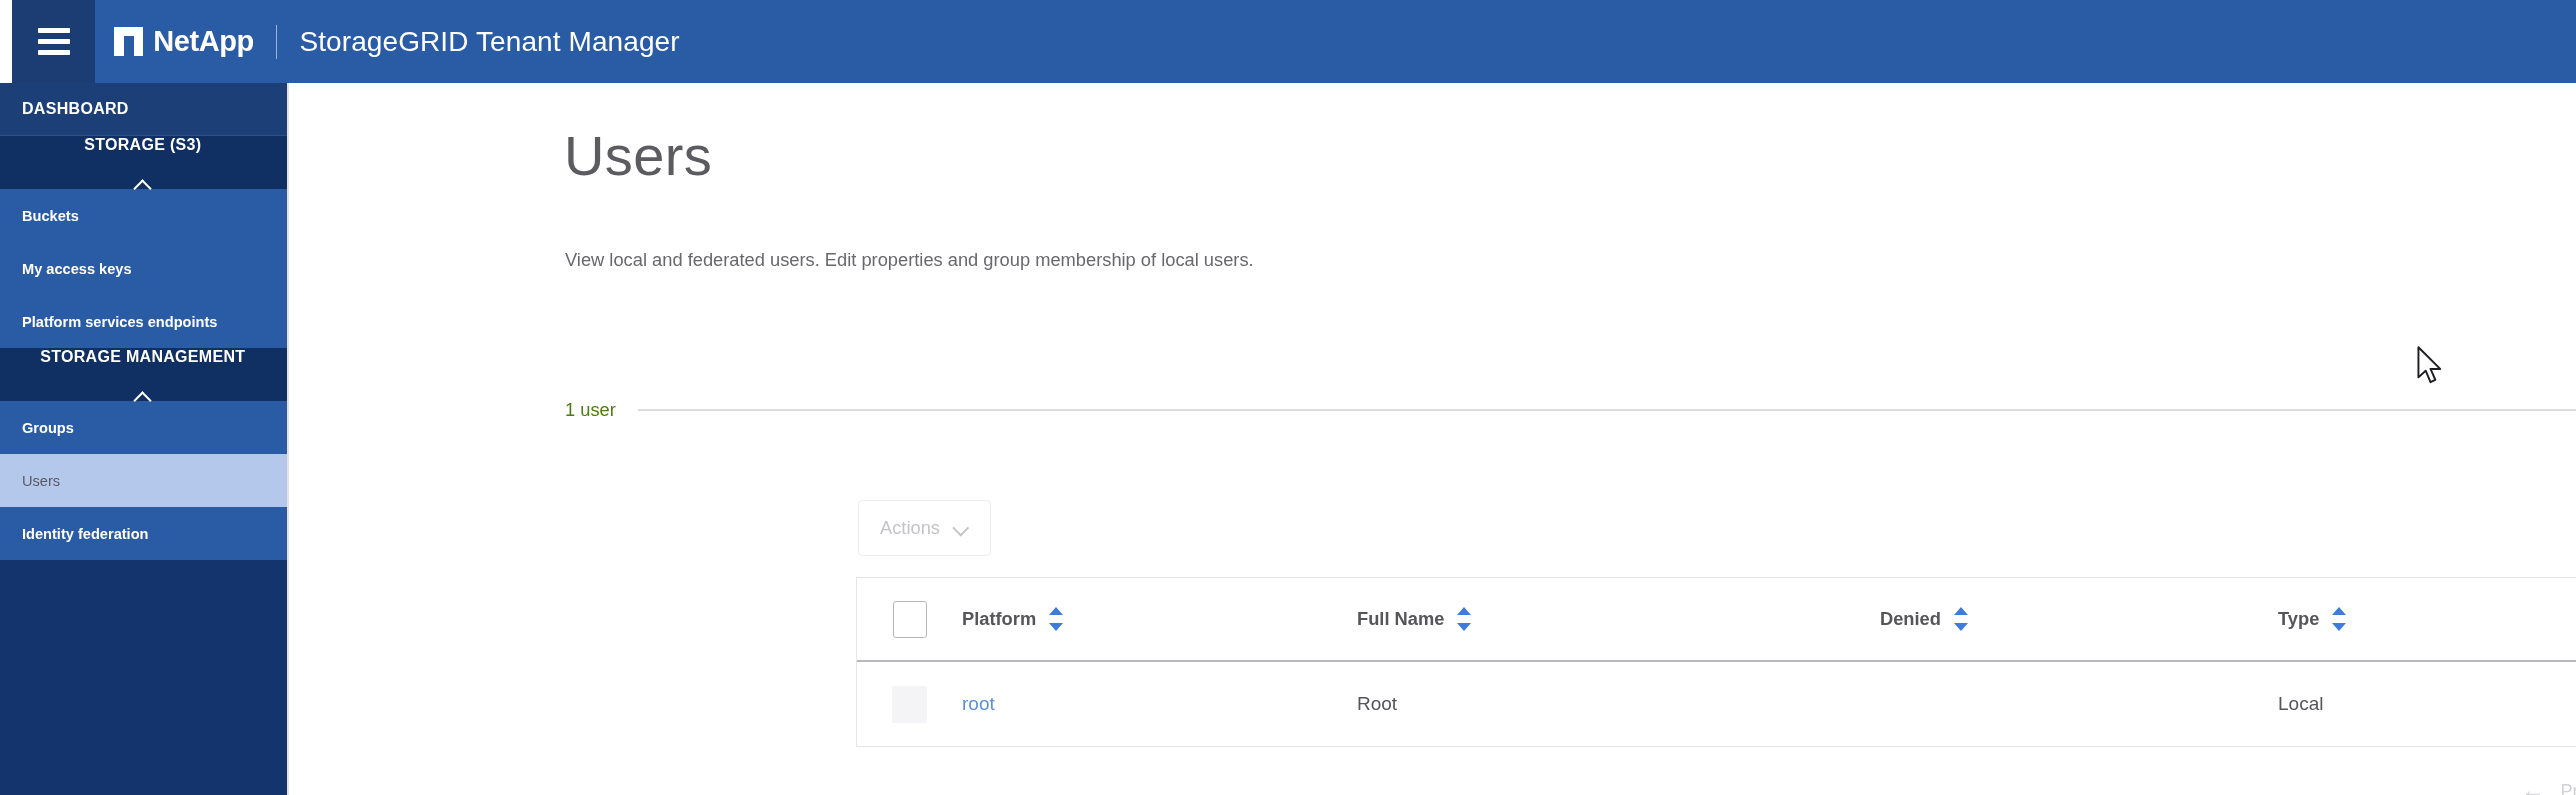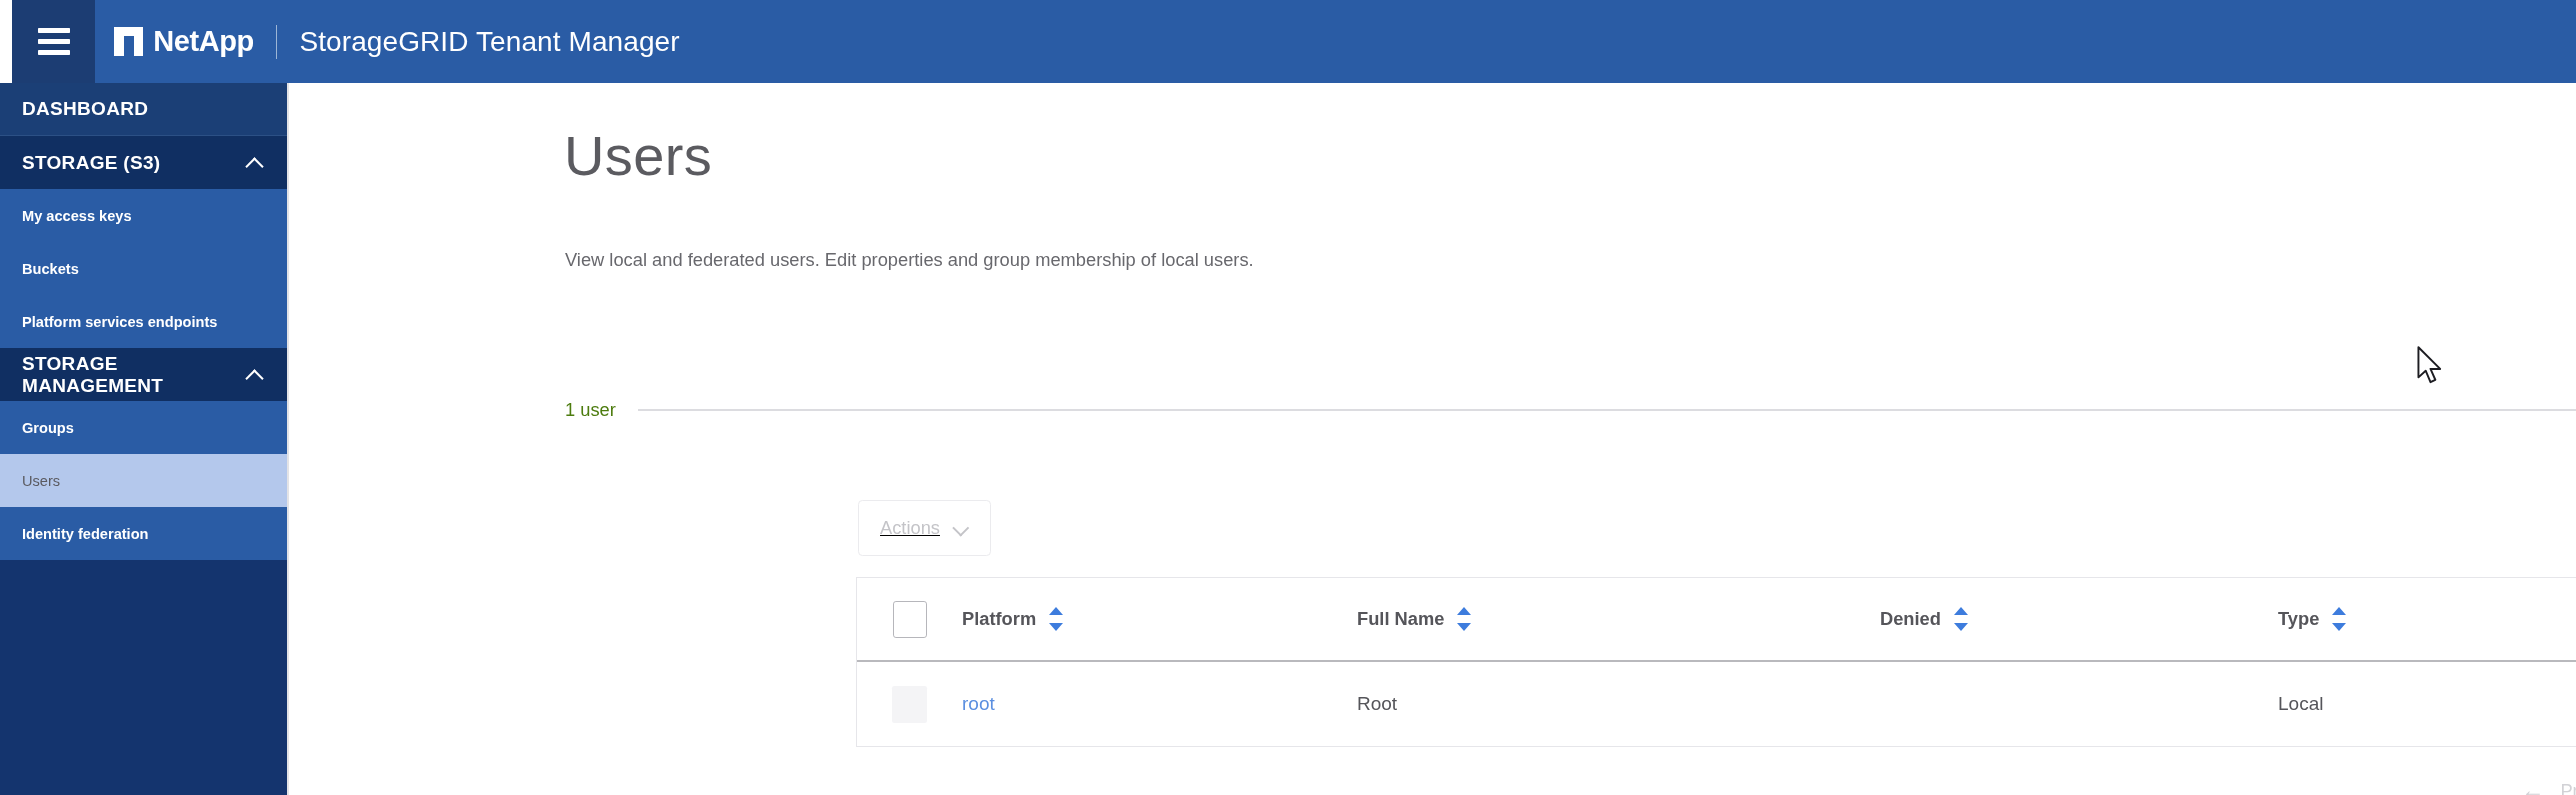--- a/index.html
+++ b/index.html
@@ -107,32 +107,33 @@
     border-right: 2.2px solid #e3e3e6;
     overflow: hidden;
   }
   .nav-section-header {
     height: 53px;
     display: flex;
     align-items: center;
     justify-content: space-between;
     padding: 0 23.4px 0 22px;
     color: #ffffff;
-    font-size: 19px;
+    font-size: 16px;
     font-weight: bold;
     letter-spacing: 0.3px;
     box-sizing: border-box;
     cursor: pointer;
   }
   .nav-section-header.lvl-dashboard {
     background: #1B3F76;
     border-bottom: 0.7px solid #2C5085;
   }
   .nav-section-header.lvl-collapsed-hdr {
     background: #102F62;
+    flex-direction: column;
   }
   .chev {
     width: 17.5px;
     height: 10.2px;
     position: relative;
     flex: 0 0 auto;
   }
   .chev::before {
     content: "";
     position: absolute;
@@ -221,21 +222,20 @@
     height: 56px;
     border: 1.5px solid #ebebee;
     border-radius: 4.4px;
     background: #ffffff;
     display: flex;
     align-items: center;
     justify-content: center;
     gap: 13px;
     box-sizing: border-box;
     cursor: default;
-    text-decoration: underline;
   }
   #actions-label {
     font-size: 18.3px;
     color: #c4c4c8;
   }
   .chev-down {
     width: 16px;
     height: 9.5px;
     position: relative;
     flex: 0 0 auto;
@@ -397,24 +397,24 @@
 
   <div class="nav-section-header lvl-dashboard">
     <span>DASHBOARD</span>
   </div>
 
   <div class="nav-section-header lvl-collapsed-hdr">
     <span>STORAGE (S3)</span>
     <span class="chev"></span>
   </div>
   <div class="nav-item">
+    <span>Buckets</span>
+  </div>
+  <div class="nav-item">
     <span>My access keys</span>
-  </div>
-  <div class="nav-item">
-    <span>Buckets</span>
   </div>
   <div class="nav-item">
     <span>Platform services endpoints</span>
   </div>
 
   <div class="nav-section-header lvl-collapsed-hdr">
     <span>STORAGE MANAGEMENT</span>
     <span class="chev"></span>
   </div>
   <div class="nav-item">

